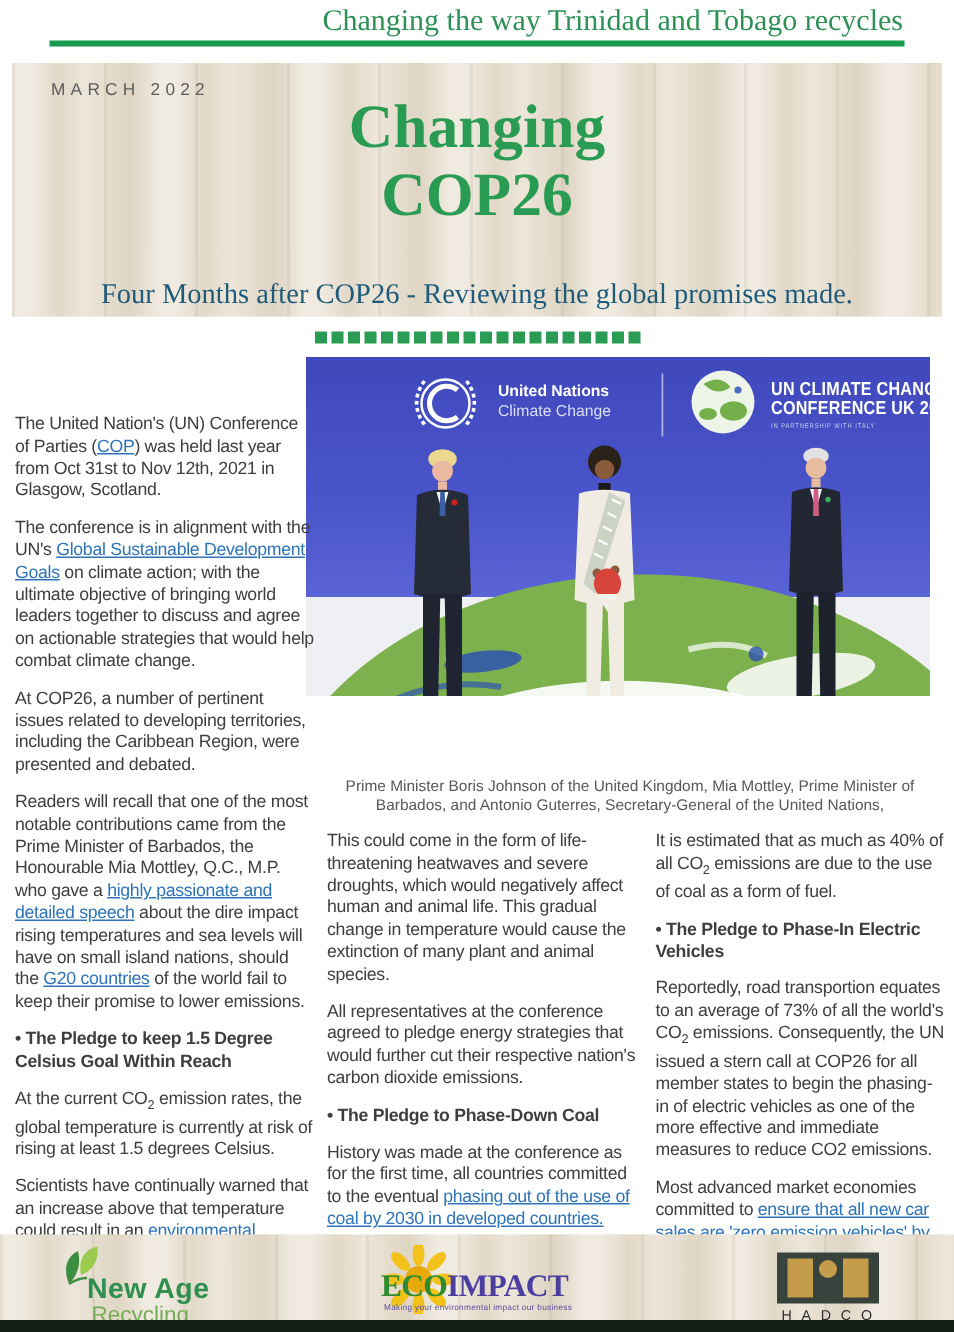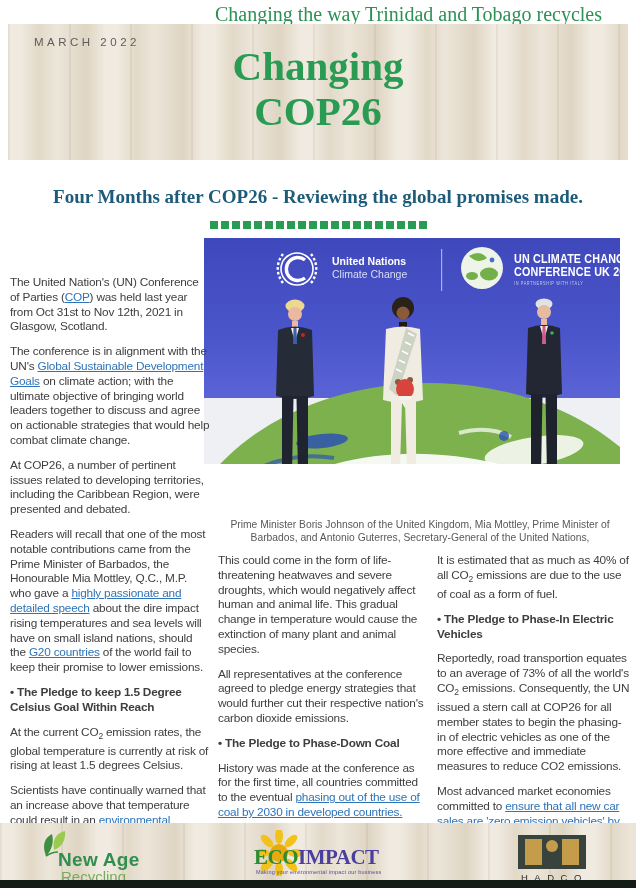--- a/index.html
+++ b/index.html
@@ -13,28 +13,28 @@
 
   
   .cardboard{background-color:#e8e0d1;
     background-image:
       repeating-linear-gradient(90deg, rgba(134,112,82,0.10) 0px, rgba(134,112,82,0.10) 2px, rgba(255,255,255,0) 2px, rgba(255,255,255,0) 61px),
       repeating-linear-gradient(90deg, rgba(255,255,255,0.35) 0px, rgba(255,255,255,0.35) 12px,
         rgba(219,208,189,0.45) 31px, rgba(255,255,255,0.18) 49px,
         rgba(208,196,174,0.40) 78px, rgba(255,255,255,0.30) 97px);}
 
   
-  .hero{position:absolute;top:24px;left:8px;width:620px;height:136px;}
+  .hero{position:absolute;top:42px;left:8px;width:620px;height:169px;}
   .issue{position:absolute;top:12px;left:26px;font-size:11.5px;letter-spacing:3.5px;color:#5d5d5d;}
   .title{position:absolute;top:20px;left:0;right:0;text-align:center;
          font-family:"Liberation Serif",serif;font-weight:700;font-size:41px;
          line-height:1.1;color:#2a9b53;}
 
   .headline{position:absolute;top:186px;left:0;width:636px;text-align:center;
-            font-family:"Liberation Serif",serif;font-weight:700;font-size:19px;color:#1e5b7a;}
+            font-family:"Liberation Serif",serif;font-weight:400;font-size:19px;color:#1e5b7a;}
   .dashes{position:absolute;top:221px;left:0;width:636px;display:flex;justify-content:center;gap:3px;}
   .dash{width:8px;height:8px;background:#2a9b53;}
 
   
   .photo{position:absolute;left:204px;top:238px;width:416px;height:226px;overflow:hidden;}
   .photo svg{position:absolute;left:0;top:0;}
   .unfccc-text{position:absolute;left:128px;top:17px;line-height:1.2;}
   .unfccc-l1{font-size:10.5px;font-weight:700;color:#ffffff;}
   .unfccc-l2{font-size:10.5px;color:#d9def4;}
   .cop-text{position:absolute;left:310px;top:15px;transform:scaleX(0.86);transform-origin:left top;

